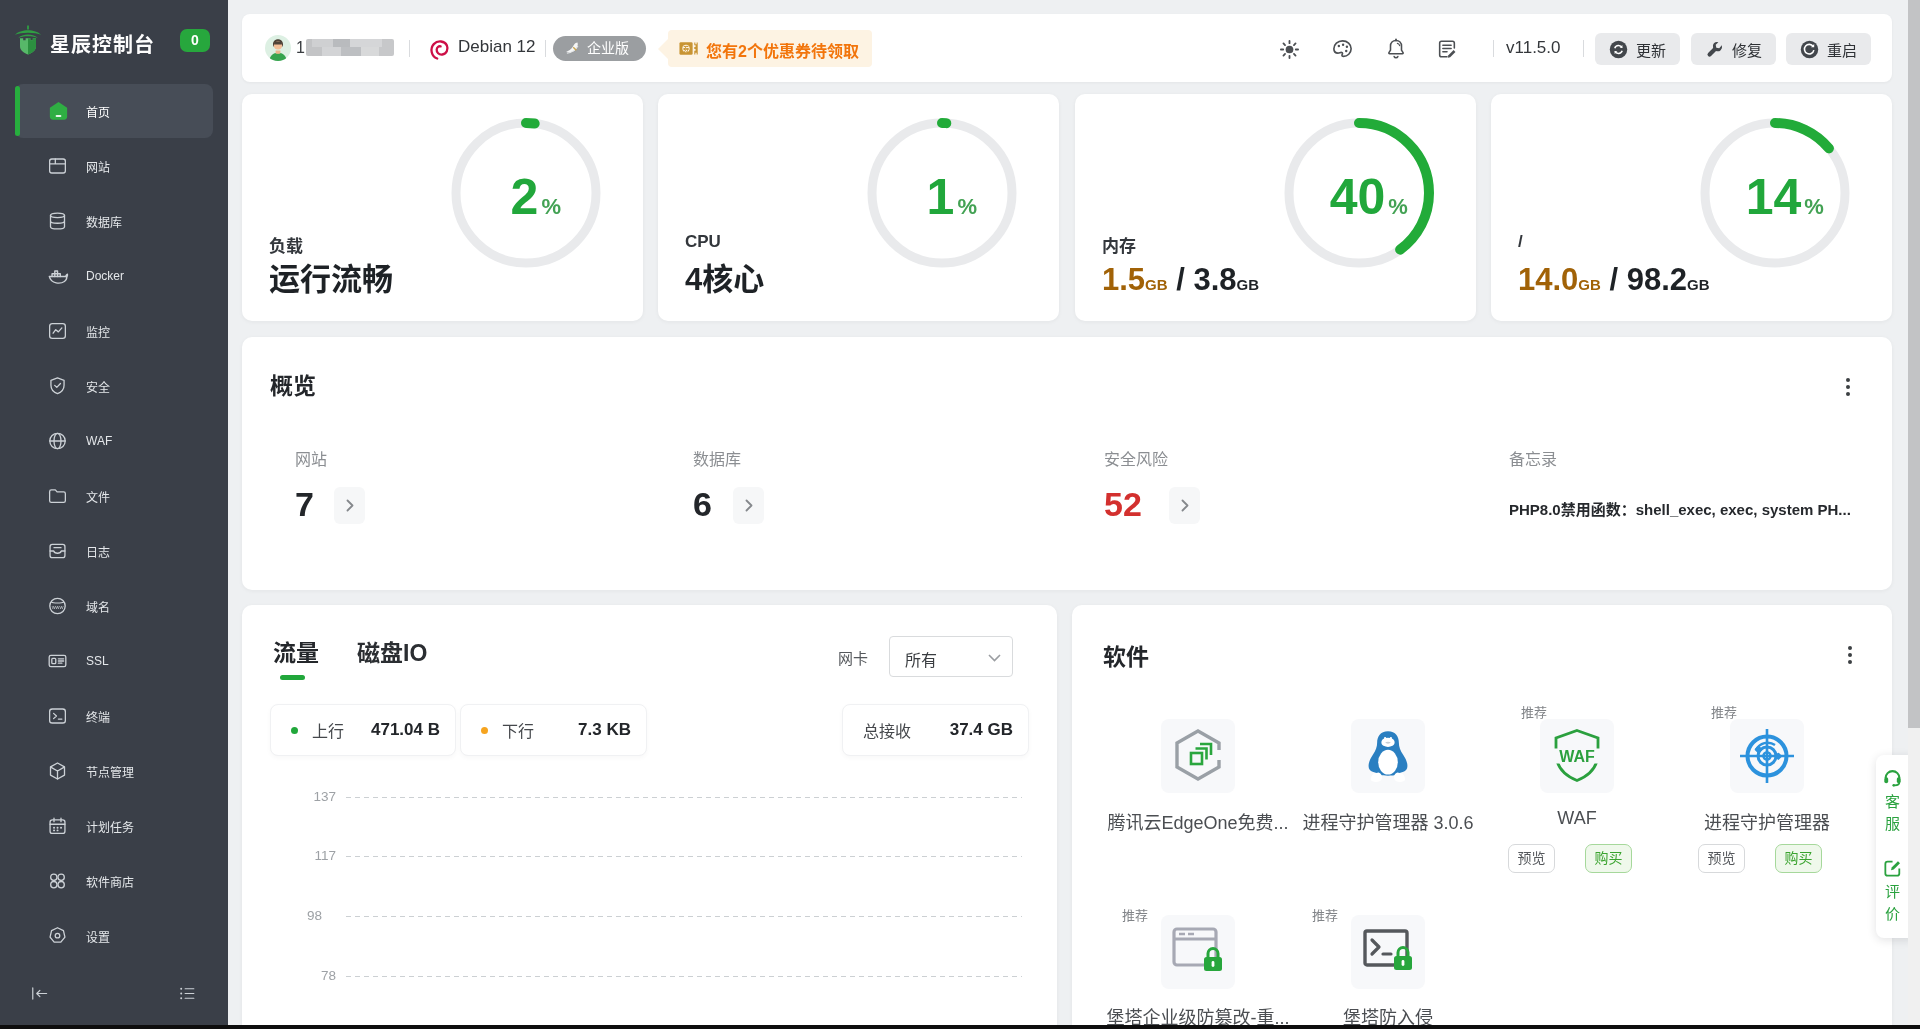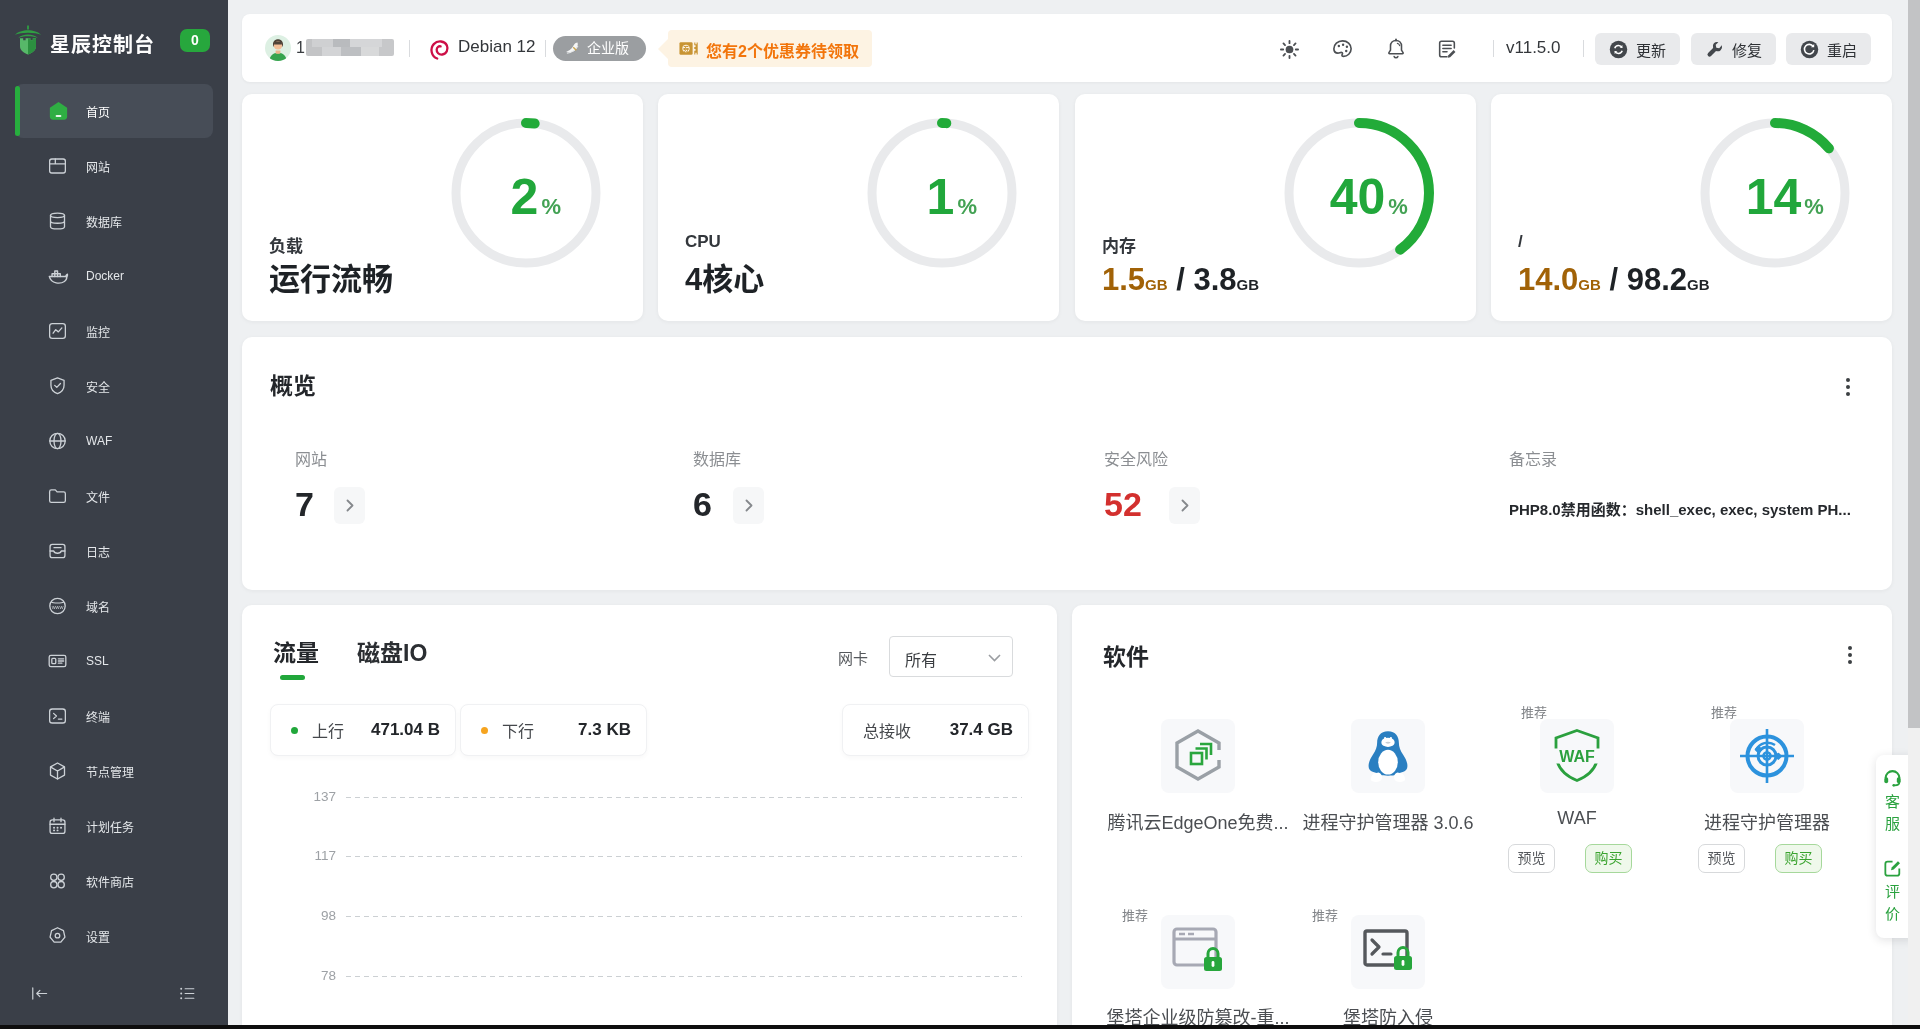--- a/index.html
+++ b/index.html
@@ -420,21 +420,21 @@
       <span class="sl">下行</span>
       <span class="sv">7.3 KB</span>
     </div>
   <div class="statbox" style="left:600px;width:187px">
       <span class="sl">总接收</span>
       <span class="sv">37.4 GB</span>
     </div>
 
   <span class="ylab" style="left:54px;top:184px">137</span>
   <span class="ylab" style="left:54px;top:243px">117</span>
-  <span class="ylab" style="left:54px;top:303px">98</span>
+  <span class="ylab" style="left:40px;top:303px">98</span>
   <span class="ylab" style="left:54px;top:363px">78</span>
   <div class="gridline" style="left:104px;top:192px;width:676px"></div>
   <div class="gridline" style="left:104px;top:251px;width:676px"></div>
   <div class="gridline" style="left:104px;top:311px;width:676px"></div>
   <div class="gridline" style="left:104px;top:371px;width:676px"></div>
 </div>
 
 <div class="card" id="software" style="left:1072px;top:605px;width:820px;height:424px;border-radius:10px 10px 0 0">
   <span class="ctitle" style="left:31px;top:33px">软件</span>
   <div class="dots3" style="left:776px;top:41px">

